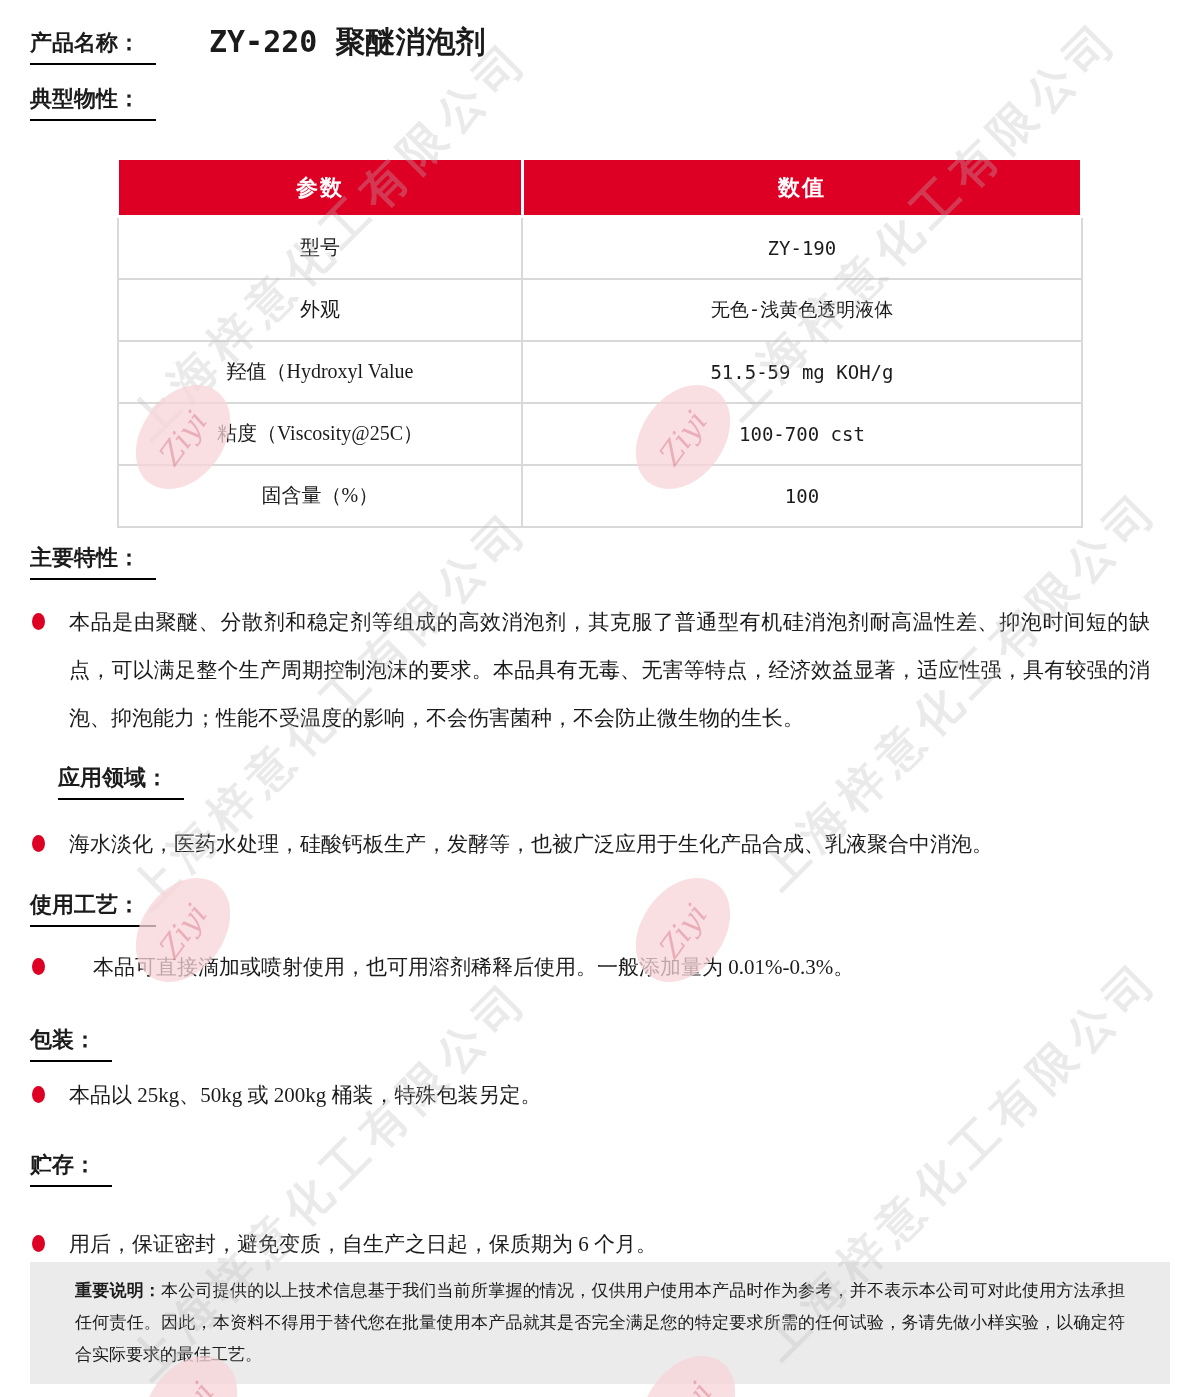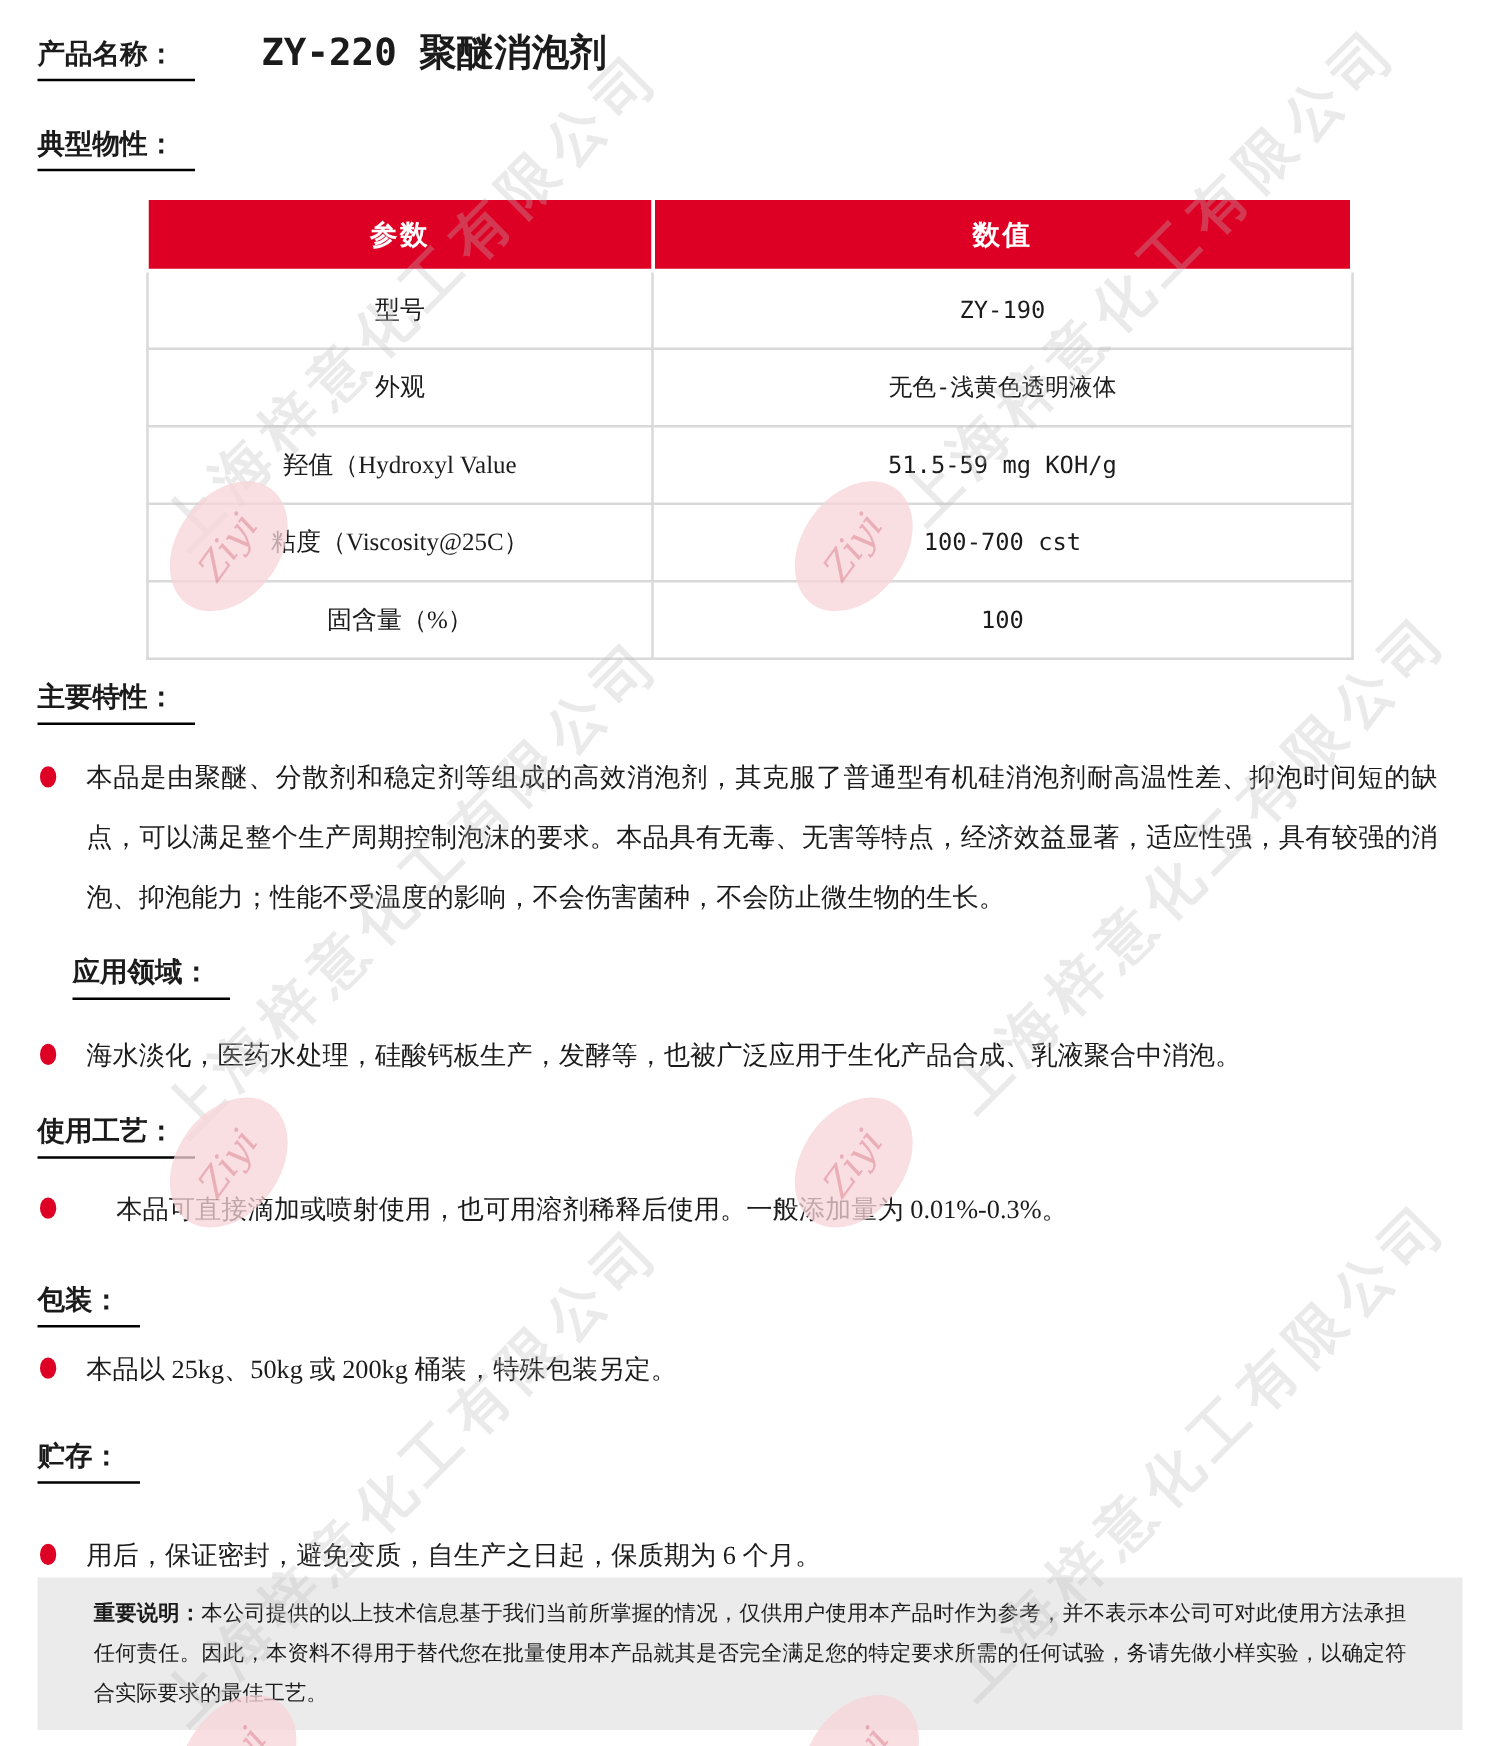--- a/index.html
+++ b/index.html
@@ -126,21 +126,21 @@
 </head>
 <body>
 
 <div class="page">
 
   <div class="title-row">
     <span class="u-label">产品名称：</span>
     <span class="doc-title">ZY-220 聚醚消泡剂</span>
   </div>
 
-  <div class="section-heading" style="top:100px;">
+  <div class="section-heading" style="top:84px;">
     <span class="u-label h-std">典型物性：</span>
   </div>
 
   <table class="spec-table">
     <colgroup>
         <col class="c1">
         <col class="c2">
       </colgroup>
     <thead>
       <tr>

